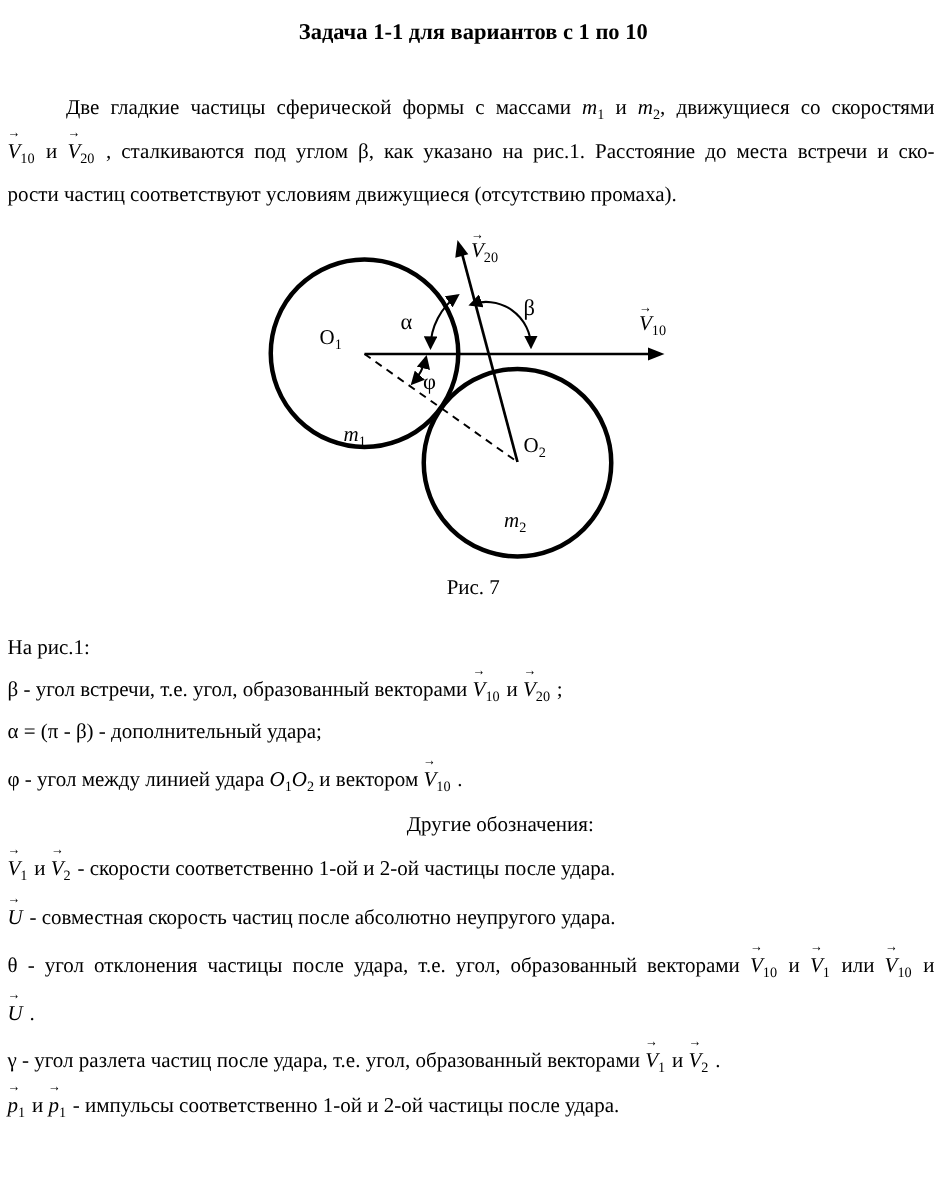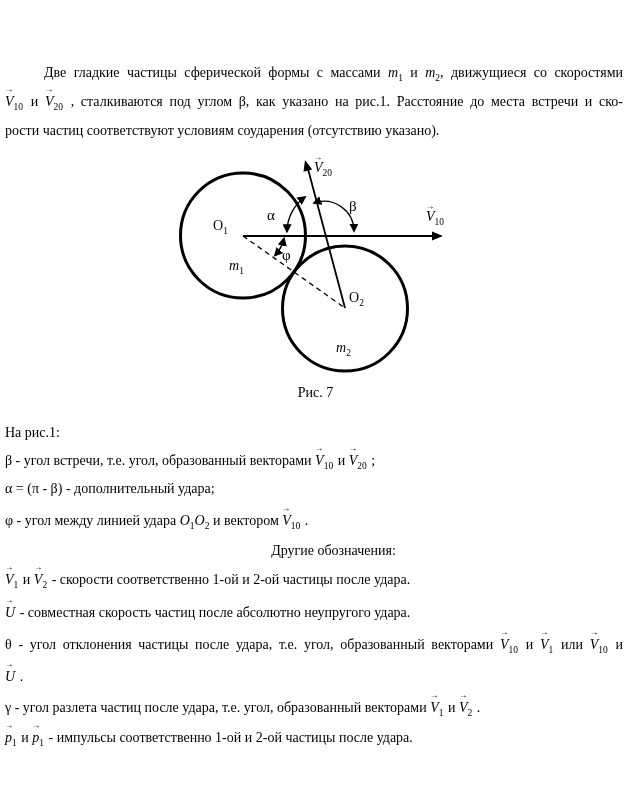--- a/index.html
+++ b/index.html
@@ -24,24 +24,25 @@
   }
   .fig-svg{position:absolute;left:0;top:150px;}
   .flabel{position:absolute;font-size:14px;line-height:16px;white-space:nowrap;}
   .greek{font-size:15px;}
 </style>
 </head>
 <body>
 
 <div class="page">
 
+  <div class="line center title" style="top:12px">Задача 1-1 для вариантов с 1 по 10</div>
 
   <div class="line just indent" style="top:63px">Две гладкие частицы сферической формы с массами <span class="var">m<sub>1</sub></span> и <span class="var">m<sub>2</sub></span>, движущиеся со скоростями</div>
   <div class="line just" style="top:92px"><span class="vec">V<span class="arr">→</span><sub>10</sub></span> и <span class="vec">V<span class="arr">→</span><sub>20</sub></span> , сталкиваются под углом β, как указано на рис.1. Расстояние до места встречи и ско-</div>
-  <div class="line" style="top:121px">рости частиц соответствуют условиям соударения (отсутствию указано).</div>
+  <div class="line" style="top:121px">рости частиц соответствуют условиям движущиеся (отсутствию промаха).</div>
 
   <svg class="fig-svg" width="631" height="240" viewBox="0 150 631 240">
     <defs>
       <marker id="ah" viewBox="0 0 10 10" refX="8" refY="5" markerWidth="6.5" markerHeight="6.5" orient="auto-start-reverse">
         <path d="M0,0 L10,5 L0,10 z" fill="#000"></path>
       </marker>
     </defs>
 
     <circle cx="243" cy="235.5" r="62.5" fill="none" stroke="#000" stroke-width="3"></circle>
     <circle cx="345" cy="308.5" r="62.5" fill="none" stroke="#000" stroke-width="3"></circle>
@@ -59,21 +60,21 @@
     <path d="M 284 238.5 A 39 39 0 0 1 275 255.5" fill="none" stroke="#000" stroke-width="1.4" marker-start="url(#ah)" marker-end="url(#ah)"></path>
   </svg>
 
   <div class="flabel" style="left:314px;top:160px"><span class="vec">V<span class="arr">→</span><sub>20</sub></span></div>
   <div class="flabel" style="left:426px;top:209px"><span class="vec">V<span class="arr">→</span><sub>10</sub></span></div>
   <div class="flabel greek" style="left:267px;top:207px">α</div>
   <div class="flabel greek" style="left:349px;top:198px">β</div>
   <div class="flabel greek" style="left:282px;top:247px">φ</div>
   <div class="flabel" style="left:213px;top:218px"><span class="reg">O<sub>1</sub></span></div>
   <div class="flabel" style="left:349px;top:290px"><span class="reg">O<sub>2</sub></span></div>
-  <div class="flabel" style="left:229px;top:258px"><span class="var">m<sub>1</sub></span></div>
+  <div class="flabel" style="left:229px;top:283px"><span class="var">m<sub>1</sub></span></div>
   <div class="flabel" style="left:336px;top:340px"><span class="var">m<sub>2</sub></span></div>
 
   <div class="line center" style="top:383px">Рис. 7</div>
 
   <div class="line" style="top:423px">На рис.1:</div>
   <div class="line" style="top:451px">β - угол встречи, т.е. угол, образованный векторами <span class="vec">V<span class="arr">→</span><sub>10</sub></span> и <span class="vec">V<span class="arr">→</span><sub>20</sub></span> ;</div>
   <div class="line" style="top:479px">α = (π - β) - дополнительный удара;</div>
   <div class="line" style="top:511px">φ - угол между линией удара <span class="var">O<sub>1</sub></span><span class="var">O<sub>2</sub></span> и вектором <span class="vec">V<span class="arr">→</span><sub>10</sub></span> .</div>
   <div class="line indent" style="top:541px">Другие обозначения:</div>
   <div class="line" style="top:570px"><span class="vec">V<span class="arr">→</span><sub>1</sub></span> и <span class="vec">V<span class="arr">→</span><sub>2</sub></span> - скорости соответственно 1-ой и 2-ой частицы после удара.</div>

